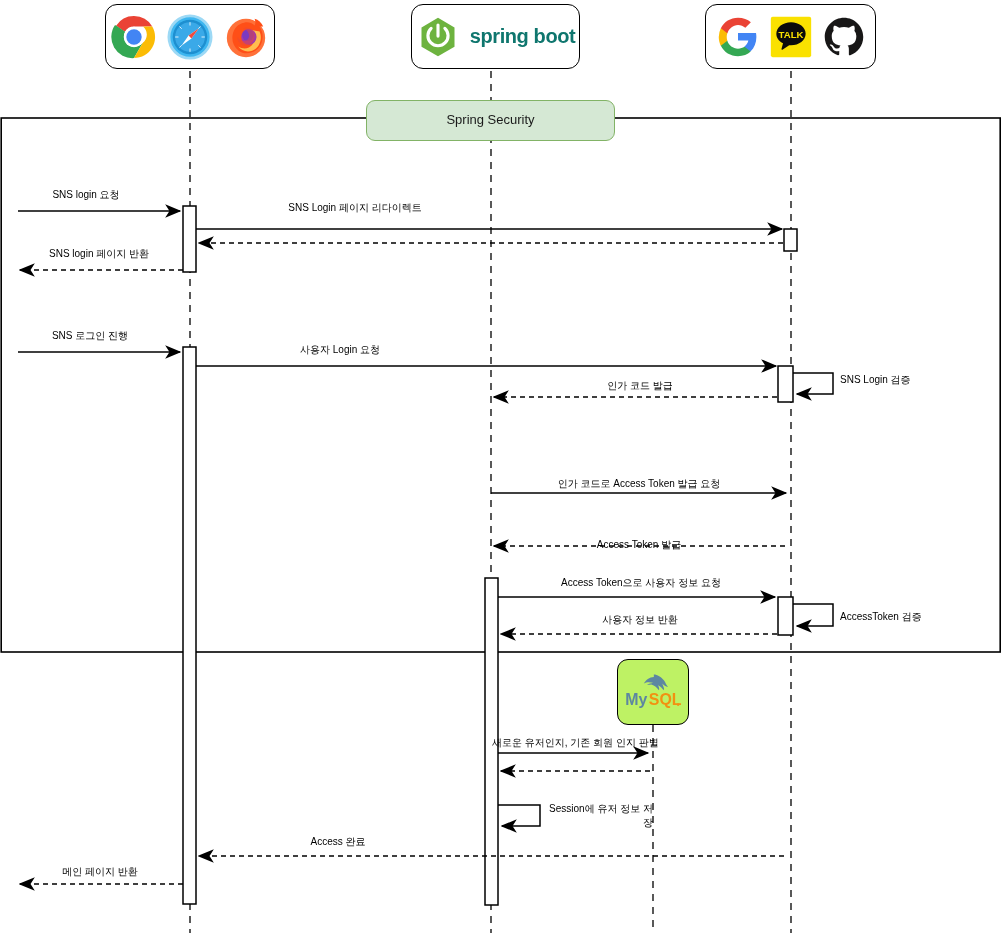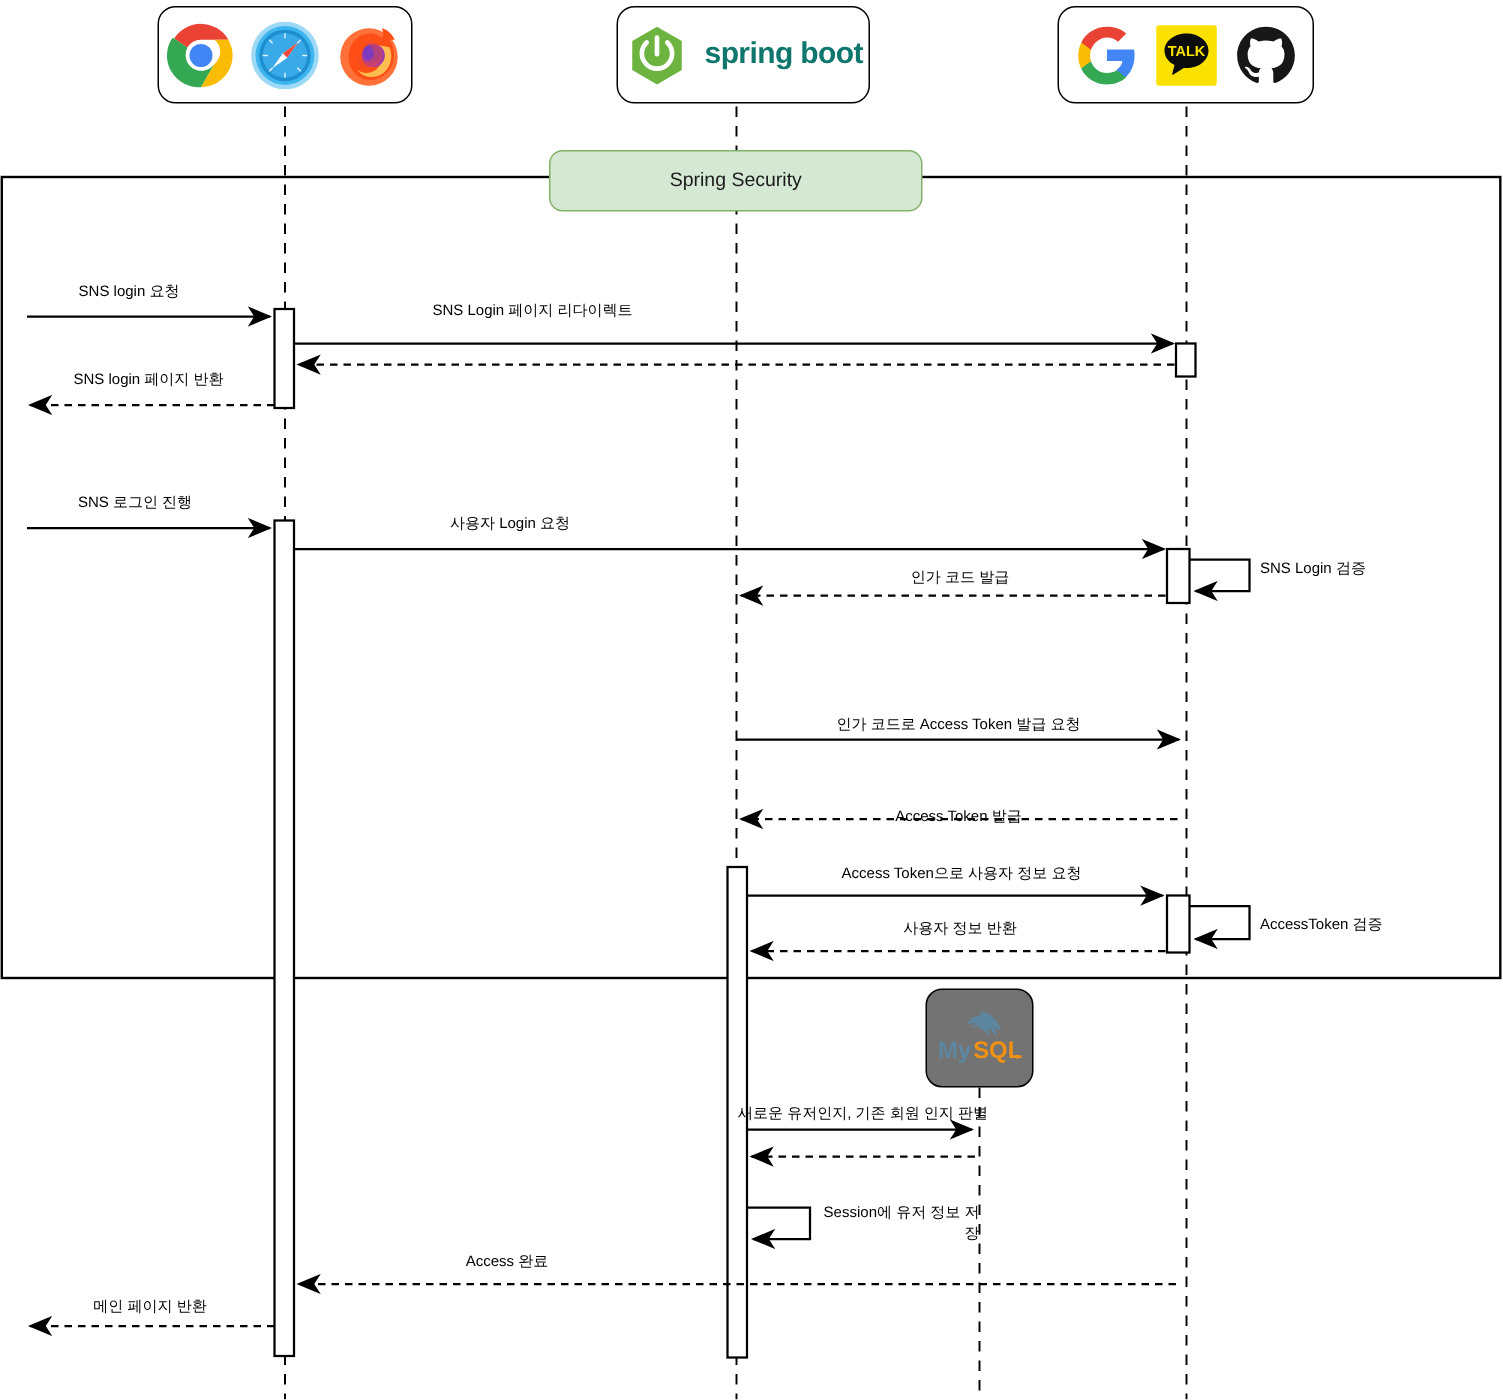--- a/index.html
+++ b/index.html
@@ -40,21 +40,21 @@
     left:0;
   }
   .secbox {
     position:absolute;
     background:#d5e8d4;
     border:1.3px solid #82b366;
     border-radius:9px;
   }
   .mysql-box {
     position:absolute;
-    background:#737373;
+    background:#bef264;
     border:1.4px solid #000000;
     border-radius:11px;
     display:flex; align-items:center; justify-content:center;
   }
 </style>
 </head>
 <body>
 
 <svg id="canvas" viewBox="0 0 1002 933">
   <defs>

